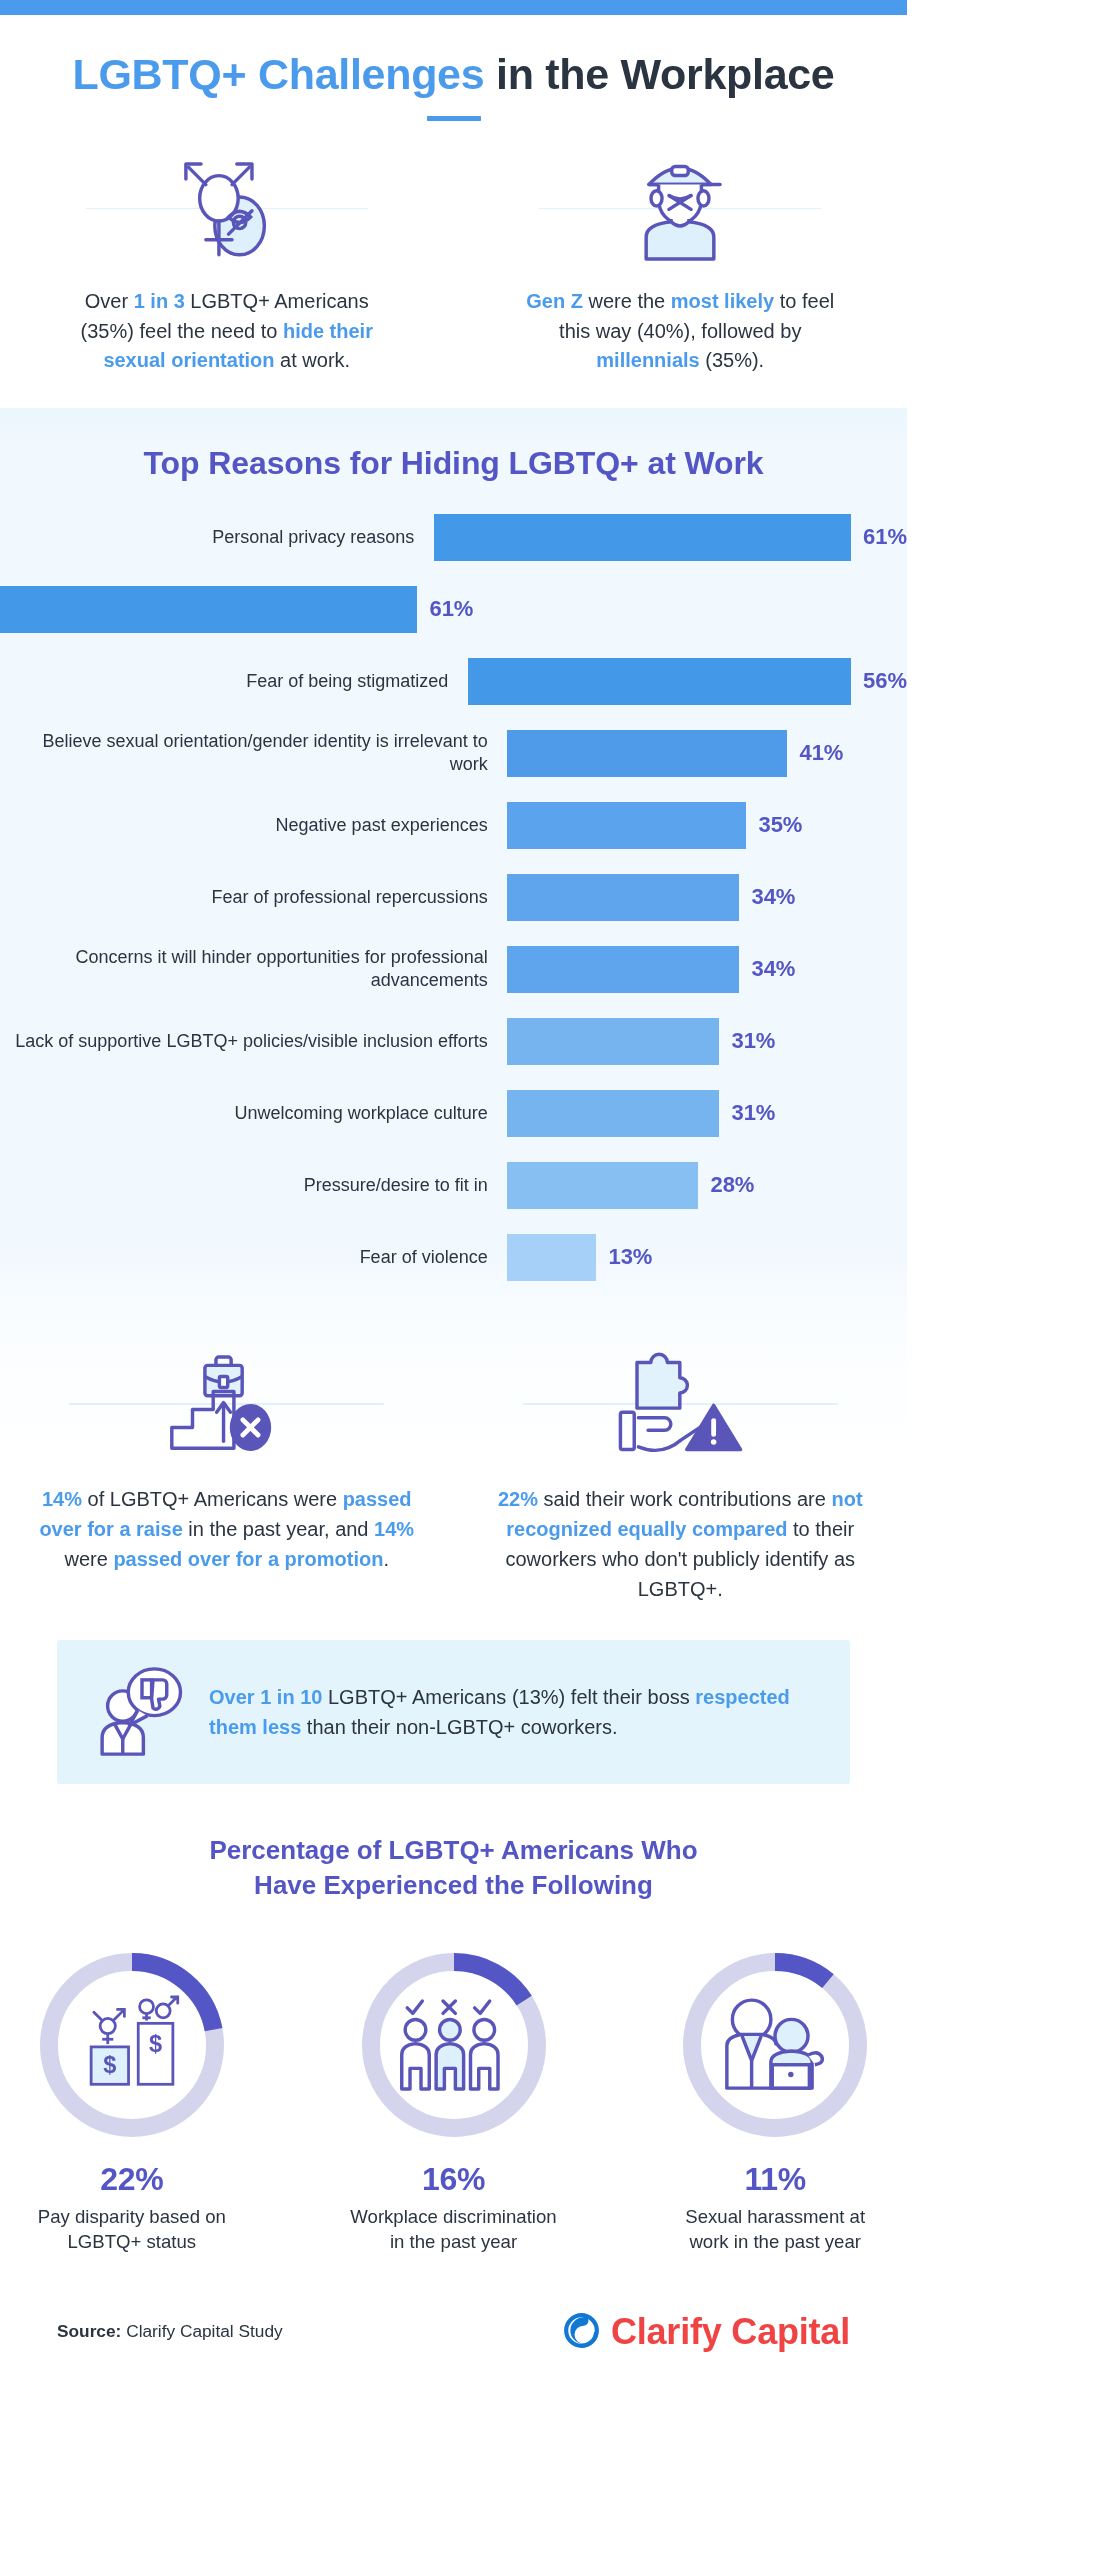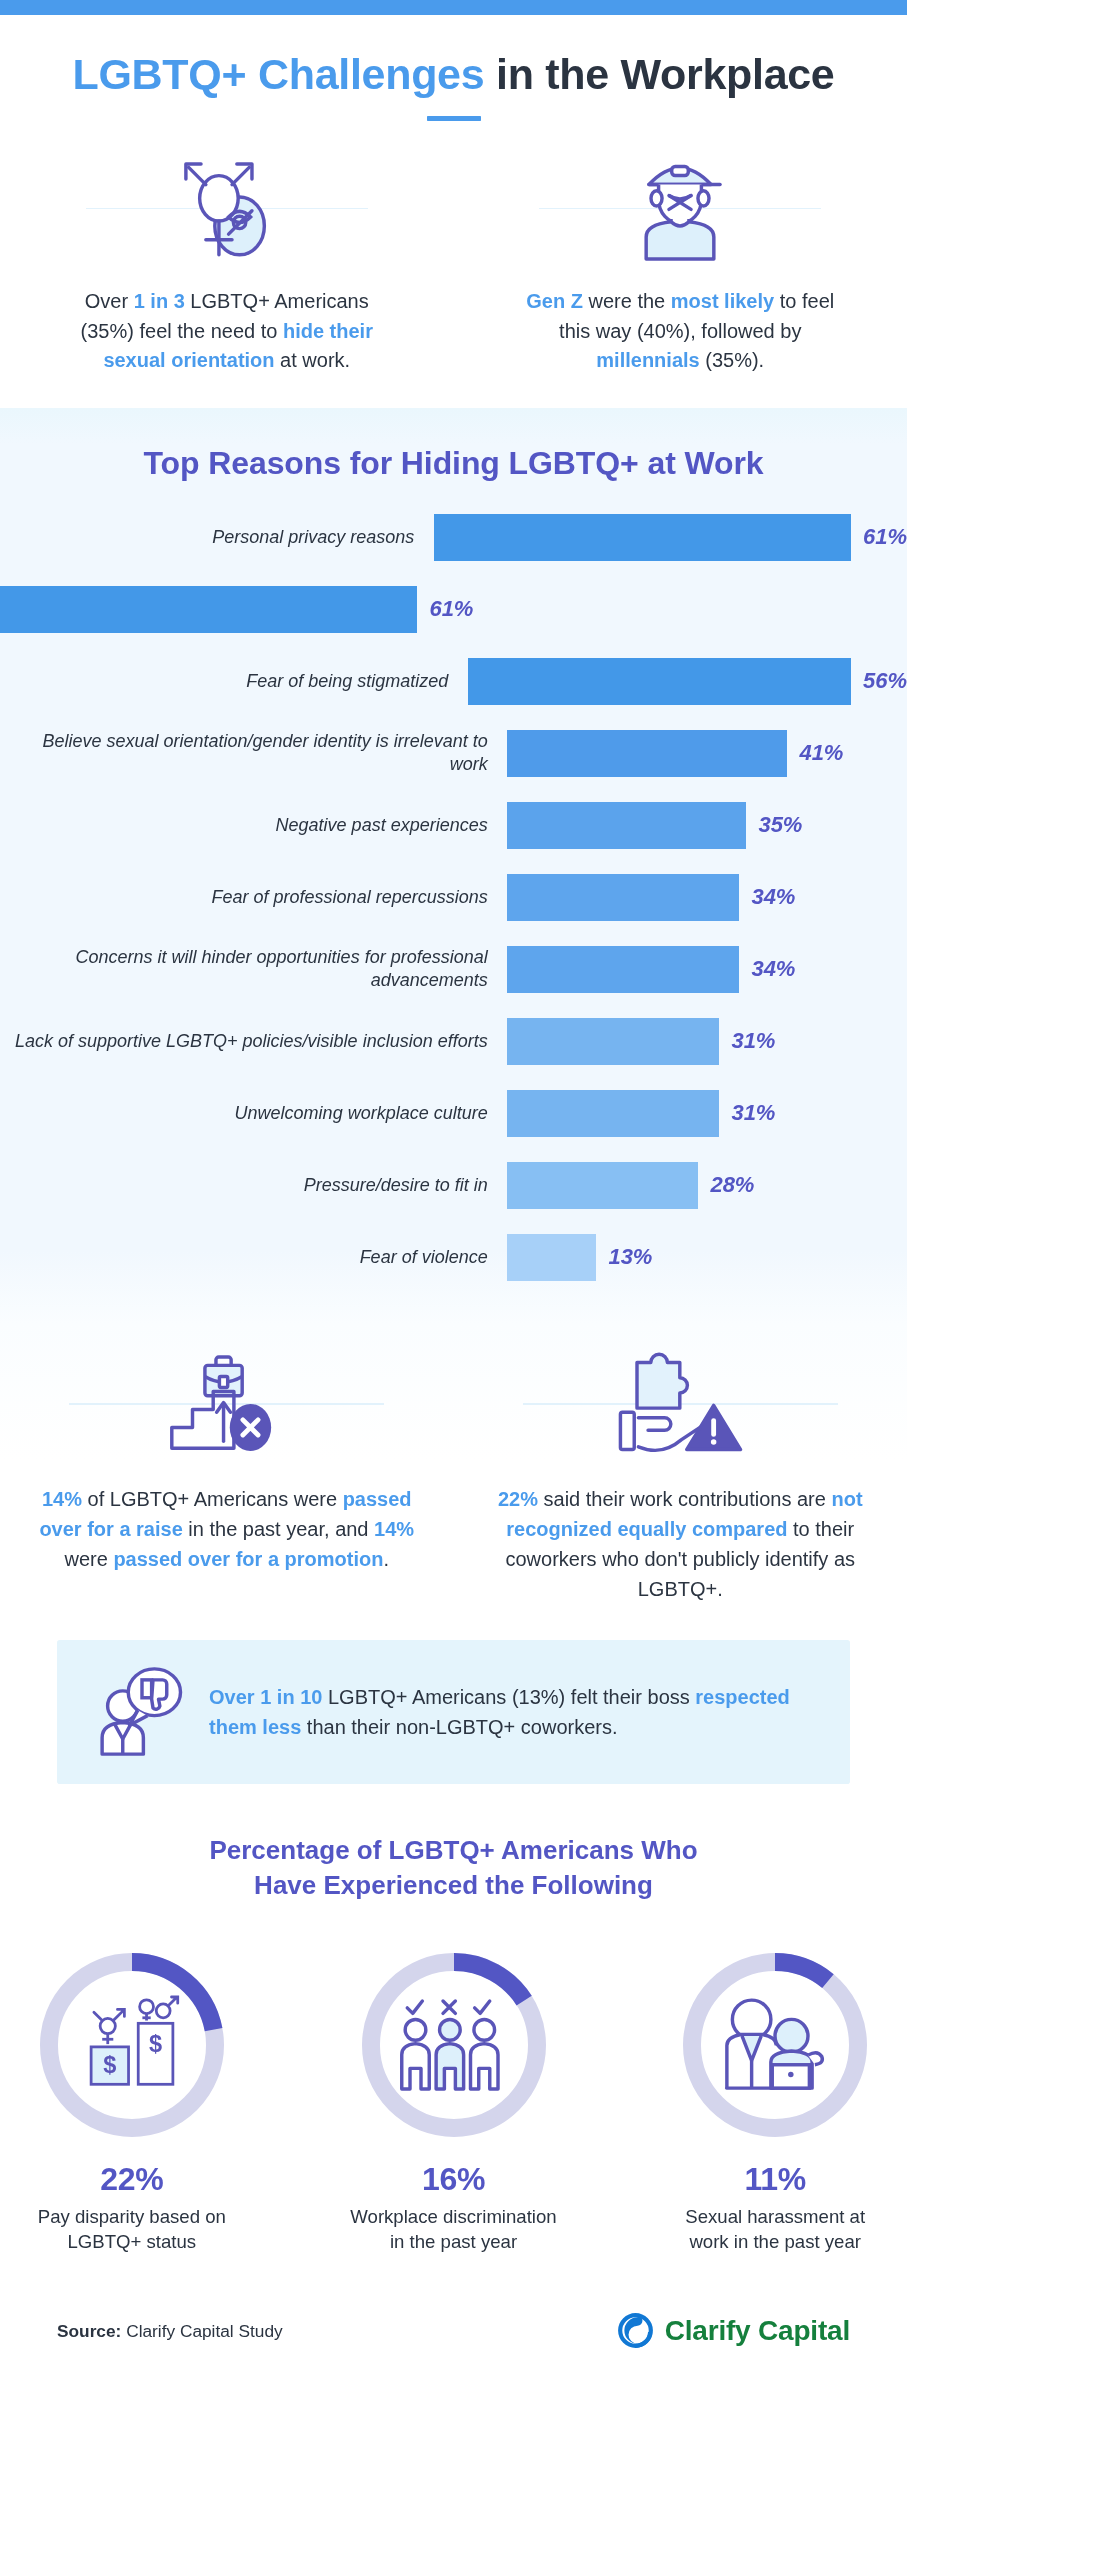--- a/index.html
+++ b/index.html
@@ -48,21 +48,21 @@
     background:linear-gradient(180deg,#eaf7fd 0%, #f1f8fe 4%, #f1f8fe 92%, #fafdff 100%);
     padding:37px 0 43px 0;
   }
   .panel-title {
     text-align:center; font-size:32px; font-weight:700; color:#5356c4;
     letter-spacing:-0.1px; margin-bottom:32px;
   }
 
   
   .bars { }
-  .bar-row { display:flex; align-items:center; height:47px; margin-bottom:25px;font-style:italic; }
+  .bar-row { display:flex; align-items:center; height:47px; margin-bottom:25px; }
   .bar-row:last-child { margin-bottom:0; }
   .bar-label {
     width:507px; text-align:right; padding-right:19.3px; box-sizing:border-box;
     font-size:18px; line-height:1.28; color:#2b3441;
   }
   .bar-track { flex:1; display:flex; align-items:center; }
   .bar-fill { height:47px; }
   .bar-value {
     margin-left:12.4px; font-size:22px; font-weight:700; color:#5356c4;
     white-space:nowrap;
@@ -115,21 +115,21 @@
   }
 
   
   .footer {
     display:flex; align-items:center; justify-content:space-between;
     padding:28px 57px 39px 57px; background:#fff;
   }
   .source { font-size:17.3px; color:#2b3441; }
   .source b { font-weight:700; }
   .logo { display:flex; align-items:center; gap:9.7px; }
-  .logo-text { font-size:28px; font-weight:600; color:#15803d; letter-spacing:-0.2px; }
+  .logo-text { font-size:36px; font-weight:600; color:#ef4444; letter-spacing:-0.2px; }
 
   svg { overflow:visible; }
 </style>
 </head>
 <body>
 
 <div class="page">
 
   <div class="topbar"></div>
 

